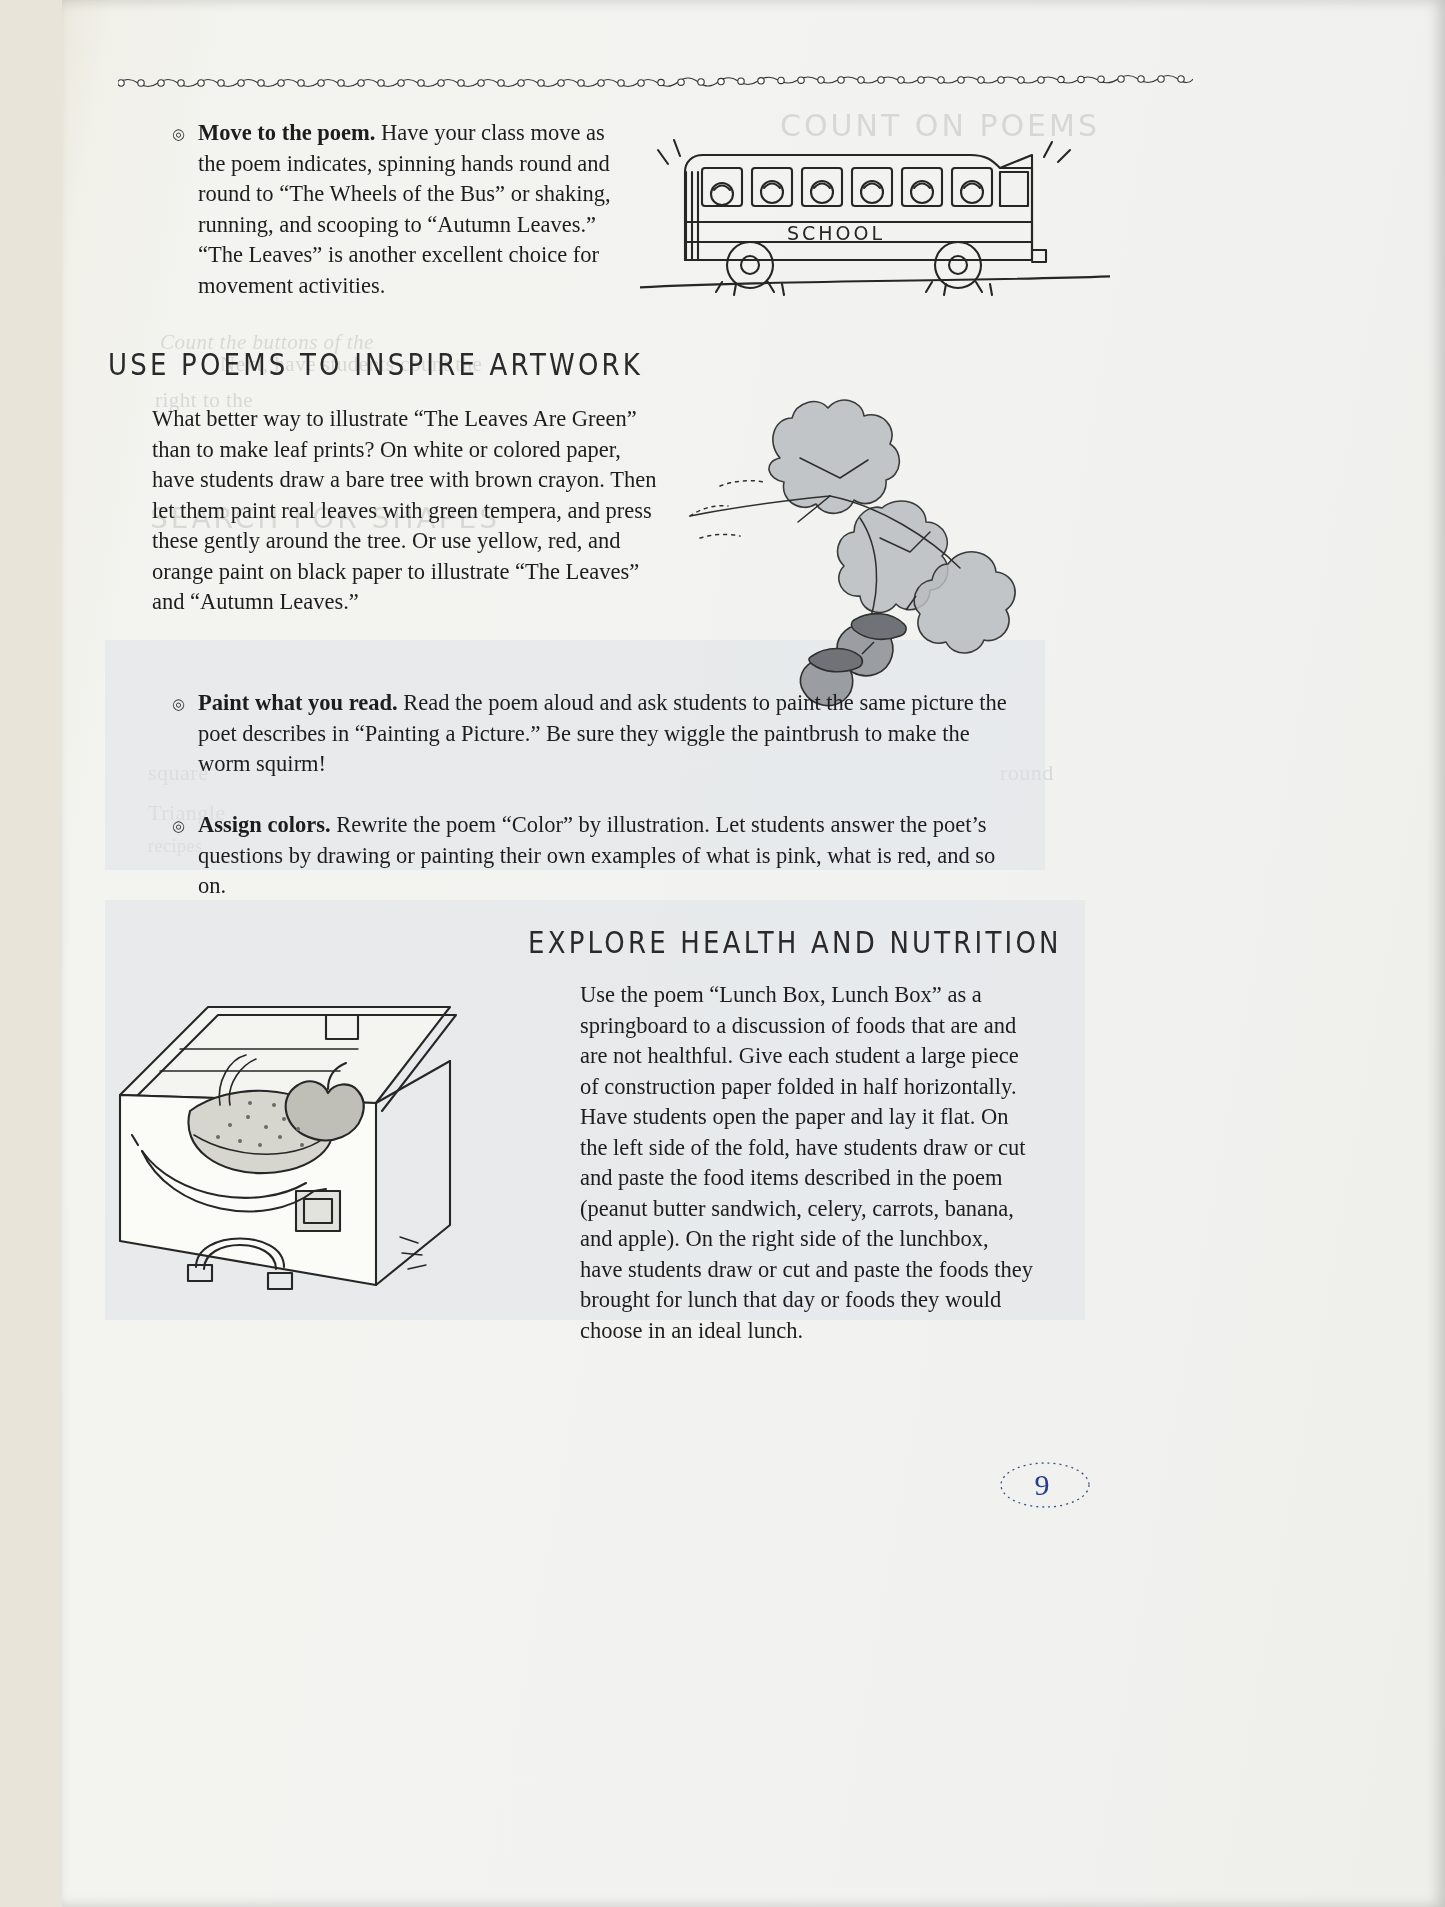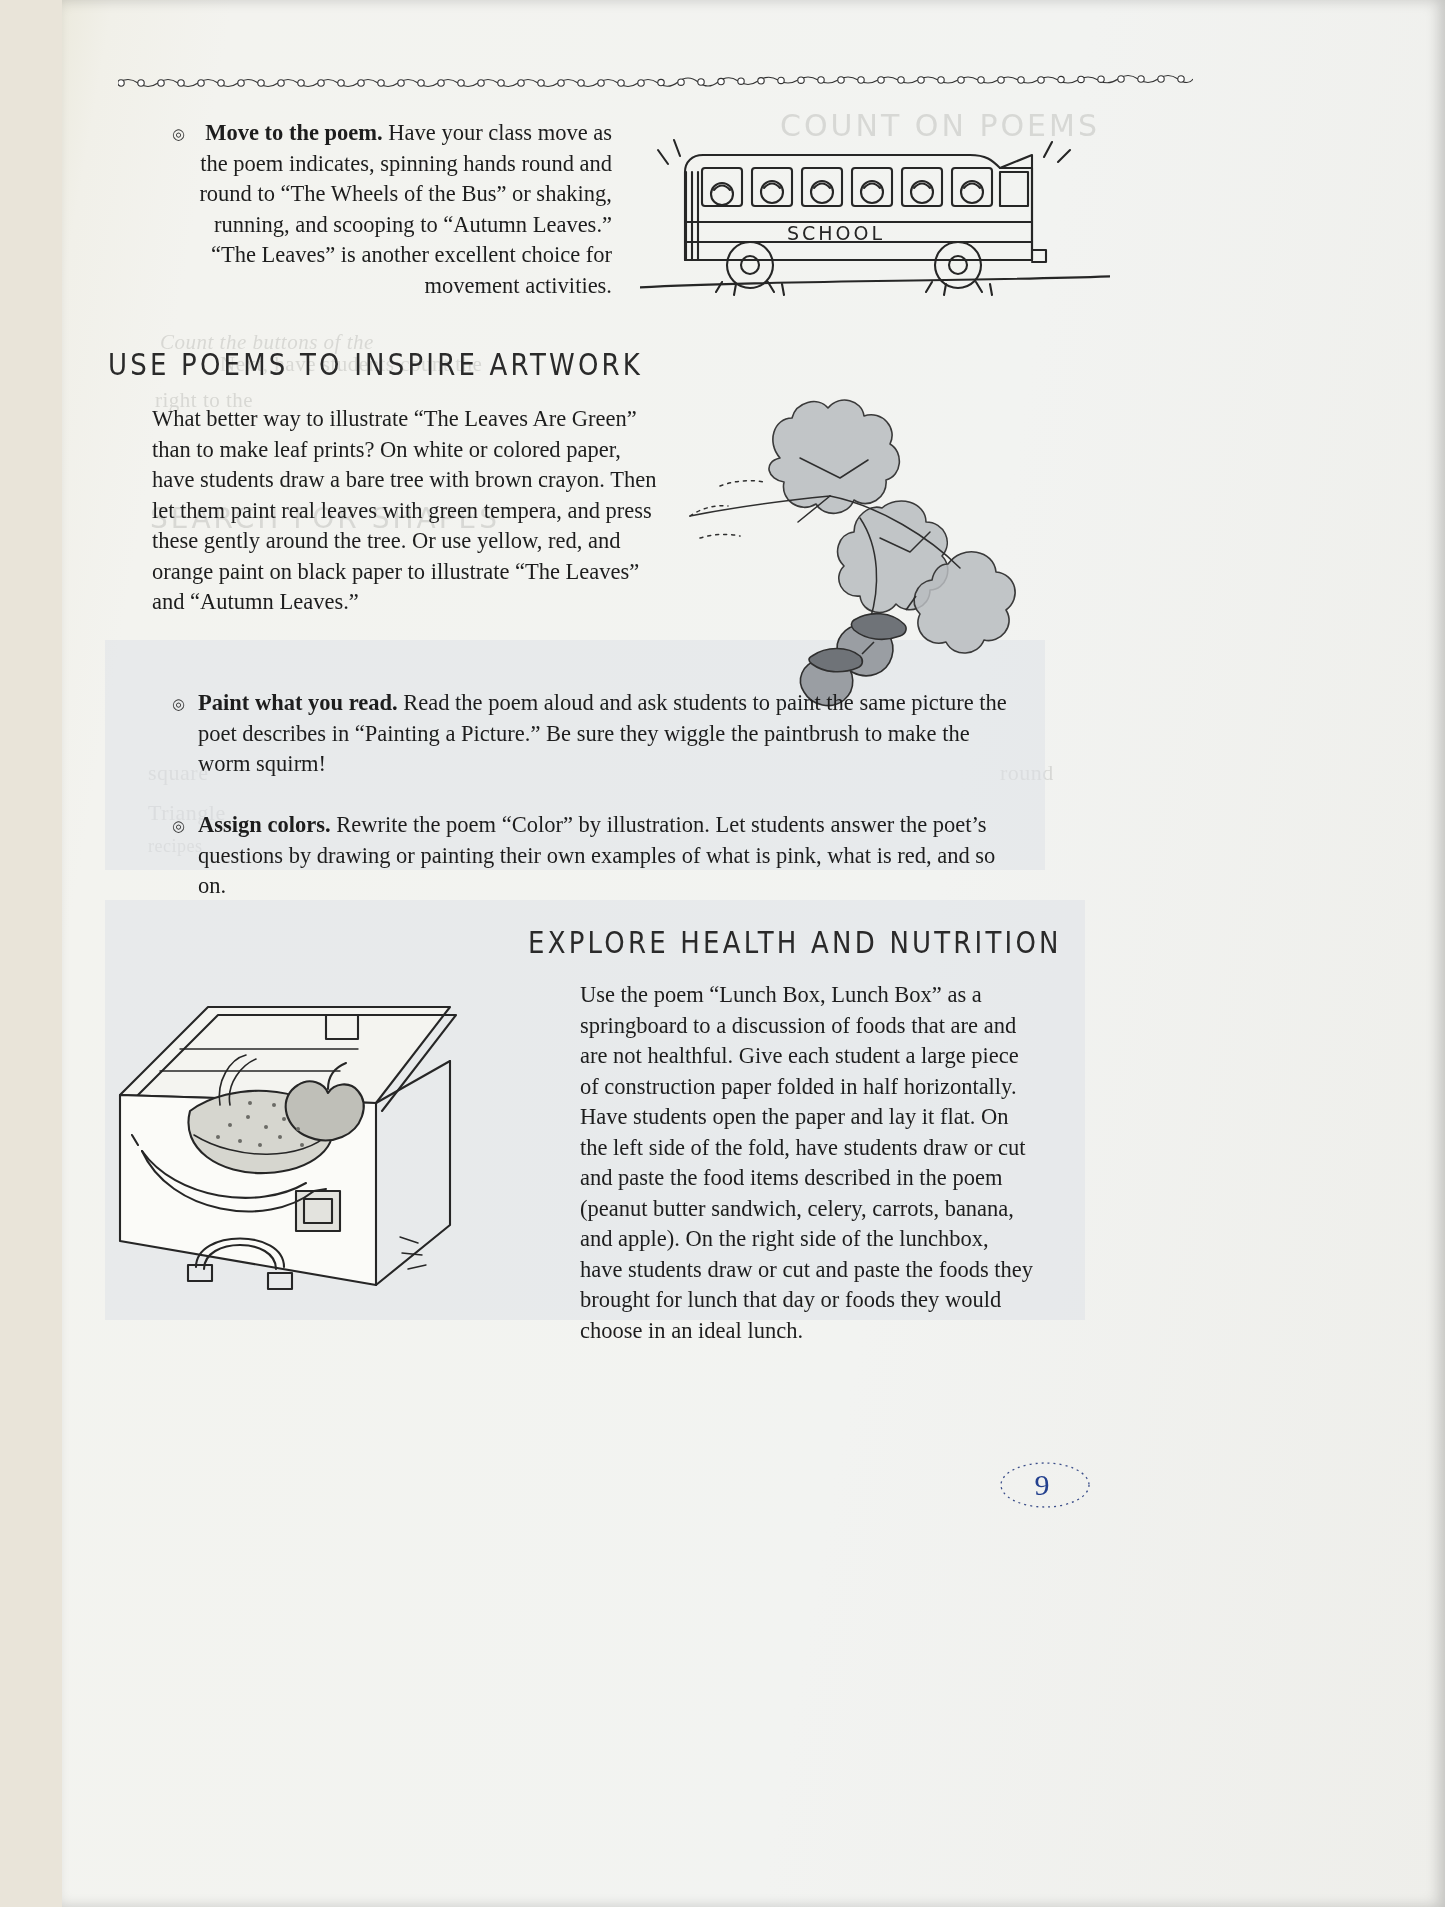--- a/index.html
+++ b/index.html
@@ -176,21 +176,21 @@
           <circle cx="983" cy="7.2" r="3.2"></circle>
           <circle cx="1003" cy="7" r="3.2"></circle>
         <circle cx="1023" cy="7" r="3.2"></circle>
           <circle cx="1043" cy="7" r="3.2"></circle>
           <circle cx="1063" cy="7" r="3.2"></circle>
       </g>
     </svg>
 
     <div class="bullet-row" style="position:absolute; left:172px; top:118px; width:440px;">
       <div class="bullet-mark">◎</div>
-      <div class="body-text" style="width:414px;text-align:right;">
+      <div class="body-text" style="width:414px;">
         <span class="bold-lead">Move to the poem.</span><span> Have your class move as the poem indicates, spinning hands round and round to “The Wheels of the Bus” or shaking, running, and scooping to “Autumn Leaves.” “The Leaves” is another excellent choice for movement activities.</span>
       </div>
     </div>
 
     <svg style="position:absolute; left:640px; top:110px;" width="470" height="200" viewBox="0 0 470 200">
       <g stroke="#262626" fill="none" stroke-width="2.1" stroke-linecap="round" stroke-linejoin="round">
 
         <path d="M-10,178 C 120,170 320,172 480,166"></path>
 
         <path d="M45,150 L45,62 C45,52 52,45 63,45 L330,45 C346,45 352,50 360,58 L392,45 L392,150 Z"></path>

